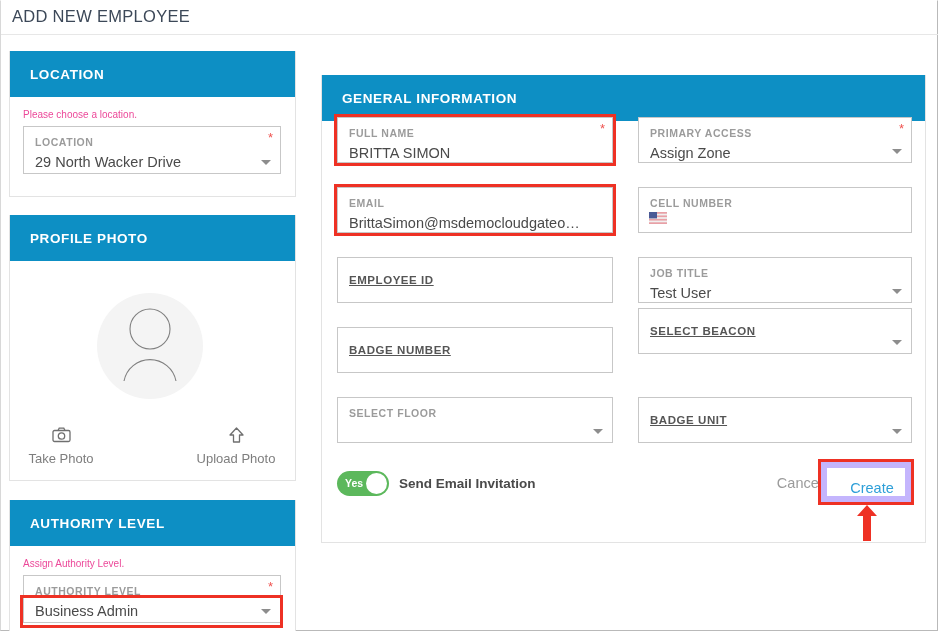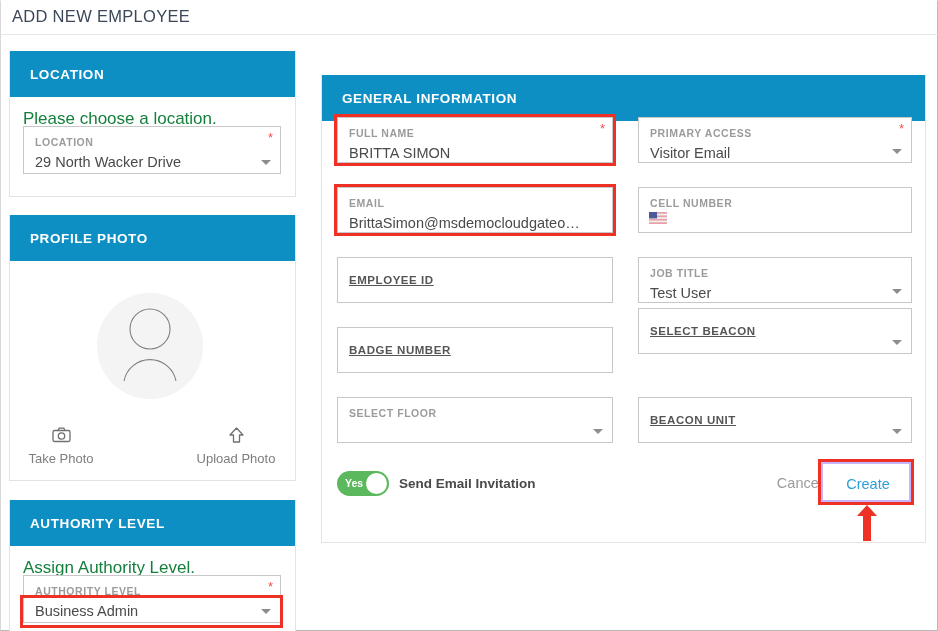--- a/index.html
+++ b/index.html
@@ -45,22 +45,22 @@
     background: #0d8fc4;
     color: #ffffff;
     font-size: 13.5px;
     font-weight: bold;
     letter-spacing: 0.6px;
     padding: 16px 0 15px 20px;
   }
   .card-body { padding: 0; }
 
   .hint {
-    font-size: 17px;
-    color: #15803d;
+    font-size: 10px;
+    color: #ec4899;
     padding: 12px 0 8px 13px;
   }
 
   
   .field {
     position: absolute;
     border: 1px solid #c7c7c7;
     background: #ffffff;
   }
   .field .flabel {
@@ -162,21 +162,21 @@
   #cancel-button {
     position: absolute;
     right: 115px; top: 474px;
     font-size: 14.5px;
     color: #9b9b9b;
   }
   #create-wrap {
     position: absolute;
     left: 820px; top: 461px;
     width: 90px; height: 40px;
-    border: 2px solid #c4b5fd;
+    border: 6px solid #c4b5fd;
     background: #ffffff;
   }
   #create-button {
     position: absolute;
     left: 0; top: 0; width: 90px; height: 40px;
     line-height: 40px;
     text-align: center;
     font-size: 14.5px;
     color: #2e9fd8;
   }
@@ -277,21 +277,21 @@
   </div>
 
   <div class="field hl-red" style="left:336px; top:116px; width:276px; height:46px;">
     <span class="flabel">FULL NAME</span>
     <span class="req-star">*</span>
     <span class="fvalue">BRITTA SIMON</span>
   </div>
   <div class="field" style="left:637px; top:116px; width:274px; height:46px;">
     <span class="flabel">PRIMARY ACCESS</span>
     <span class="req-star">*</span>
-    <span class="fvalue">Visitor Email</span>
+    <span class="fvalue">Assign Zone</span>
     <span class="caret"></span>
   </div>
 
   <div class="field hl-red" style="left:336px; top:186px; width:276px; height:46px;">
     <span class="flabel">EMAIL</span>
     <span class="fvalue">BrittaSimon@msdemocloudgateo…</span>
   </div>
   <div class="field" style="left:637px; top:186px; width:274px; height:46px;">
     <span class="flabel">CELL NUMBER</span>
   </div>
@@ -321,21 +321,21 @@
   <div class="field" style="left:637px; top:307px; width:274px; height:46px;">
     <span class="plabel">SELECT BEACON</span>
     <span class="caret"></span>
   </div>
 
   <div class="field" style="left:336px; top:396px; width:276px; height:46px;">
     <span class="flabel">SELECT FLOOR</span>
     <span class="caret"></span>
   </div>
   <div class="field" style="left:637px; top:396px; width:274px; height:46px;">
-    <span class="plabel">BEACON UNIT</span>
+    <span class="plabel">BADGE UNIT</span>
     <span class="caret"></span>
   </div>
 
   <div id="toggle">
     <span class="yes">Yes</span>
     <span class="knob"></span>
   </div>
   <div id="toggle-label">Send Email Invitation</div>
 
   <div id="cancel-button">Cancel</div>

